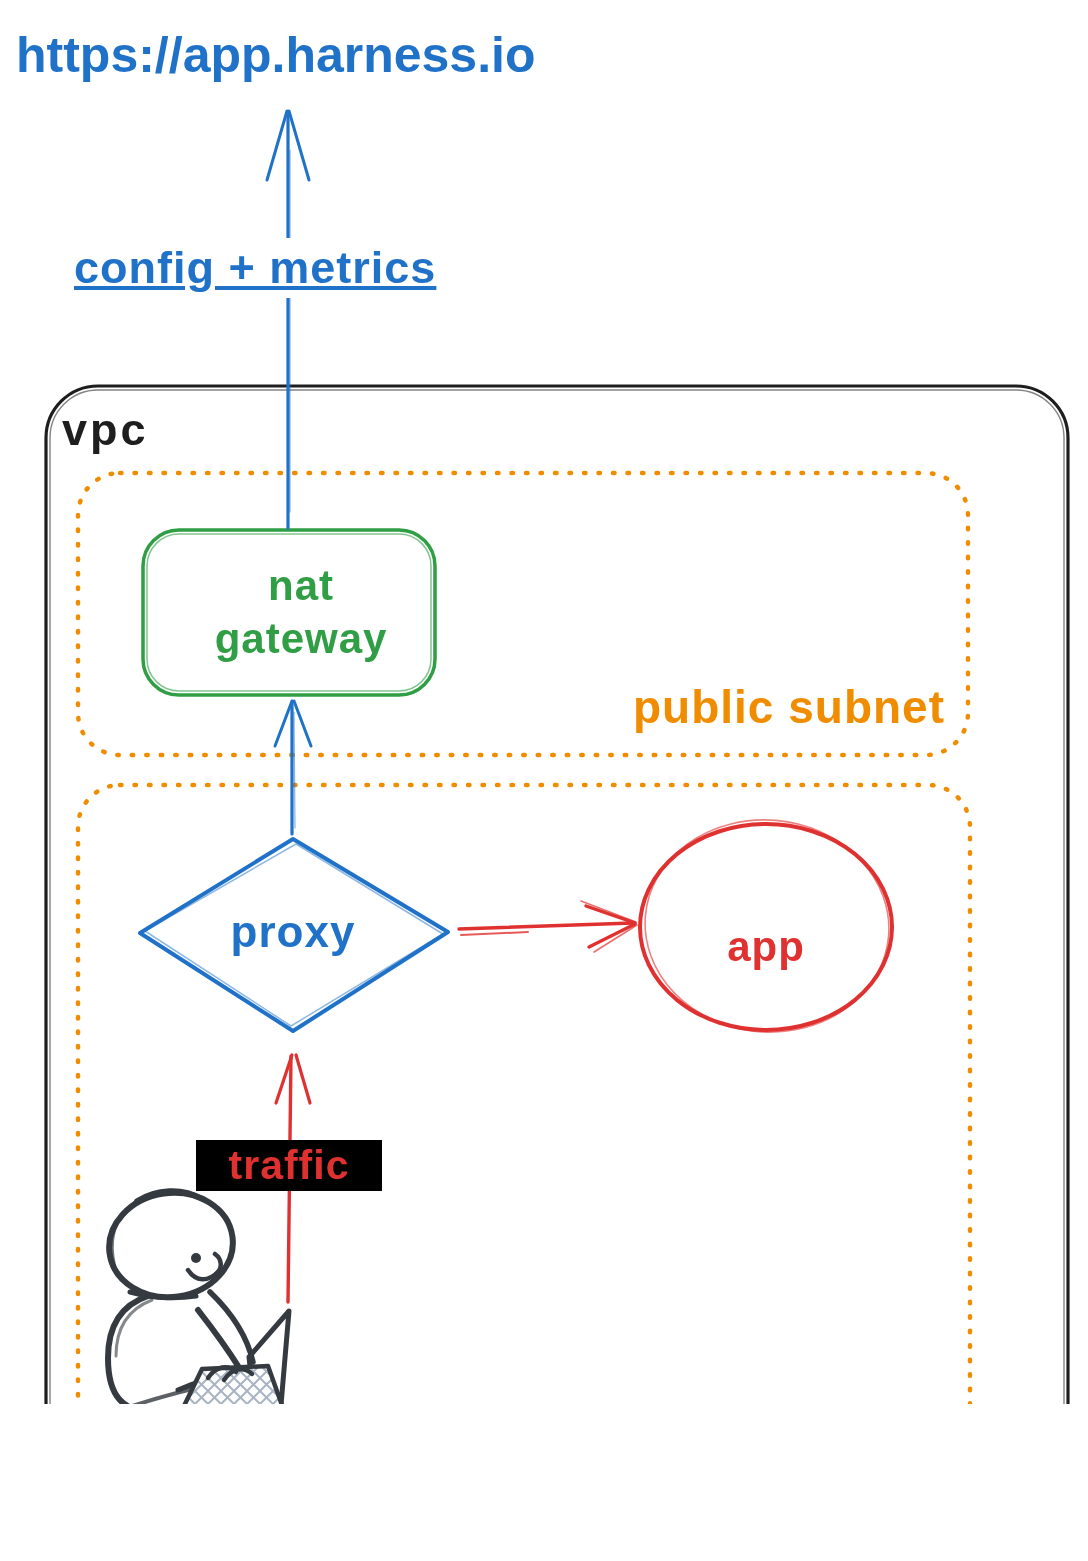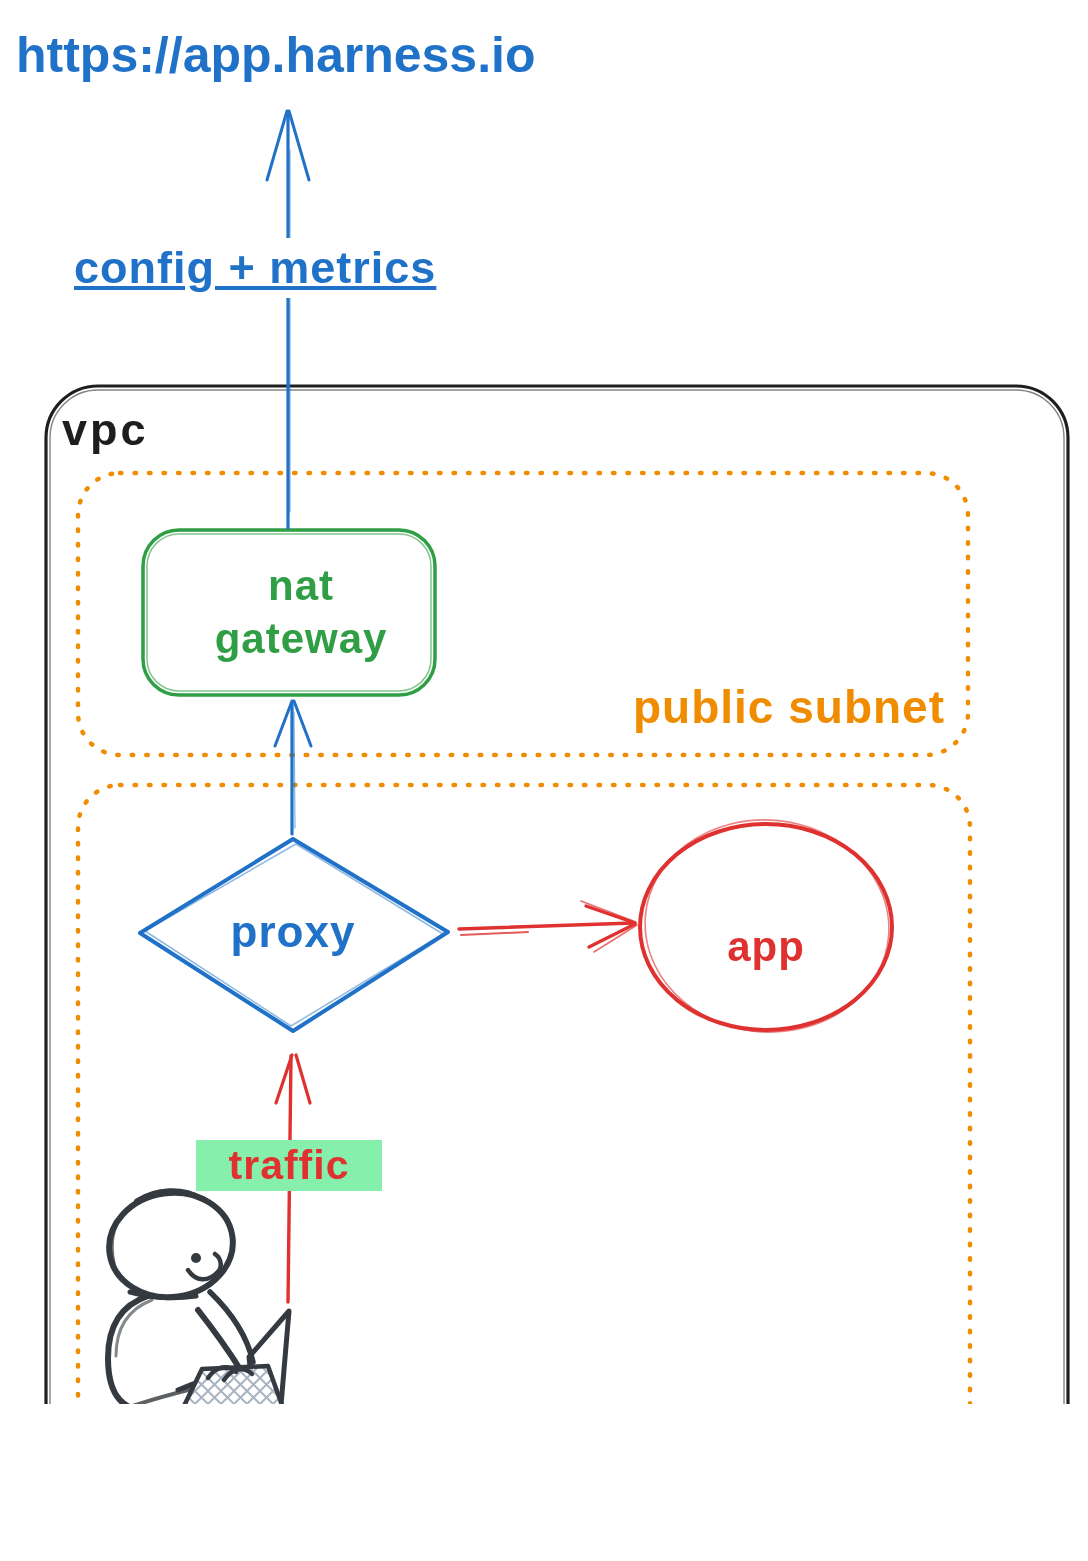--- a/index.html
+++ b/index.html
@@ -22,21 +22,21 @@
   .lbl-config{left:64px;top:238px;font-size:45px;color:var(--c-blue);background:#fff;padding:4px 10px;text-decoration:underline;}
   .lbl-vpc{left:62px;top:404px;font-size:45px;color:var(--c-ink);letter-spacing:3px;}
   .lbl-nat{
     left:143px;top:530px;width:292px;height:165px;
     display:flex;flex-direction:column;align-items:center;justify-content:center;
     font-size:42px;color:var(--c-green);line-height:1.25;text-align:center;margin-left:12px;
   }
   .lbl-public{left:495px;top:680px;width:450px;text-align:right;font-size:46px;color:var(--c-orange);}
   .lbl-proxy{left:193px;top:907px;width:200px;text-align:center;font-size:44px;color:var(--c-blue);}
   .lbl-app{left:688px;top:899px;width:156px;text-align:center;font-size:42px;color:var(--c-red);margin-top:24px;}
-  .lbl-traffic{left:196px;top:1140px;width:186px;text-align:center;font-size:41px;color:var(--c-red);background:#86efac;padding:2px 0;}
+  .lbl-traffic{left:196px;top:1140px;width:186px;text-align:center;font-size:41px;color:var(--c-red);background:#000000;padding:2px 0;}
   .lbl-private{left:495px;top:1426px;width:450px;text-align:right;font-size:46px;color:var(--c-orange);}
 
   
   .s-ink{stroke:var(--c-ink);fill:none;}
   .s-orange{stroke:var(--c-orange);fill:none;}
   .s-green{stroke:var(--c-green);fill:none;}
   .s-blue{stroke:var(--c-blue);fill:none;}
   .s-red{stroke:var(--c-red);fill:none;}
   .s-person{stroke:var(--c-person);fill:none;}
 </style>

